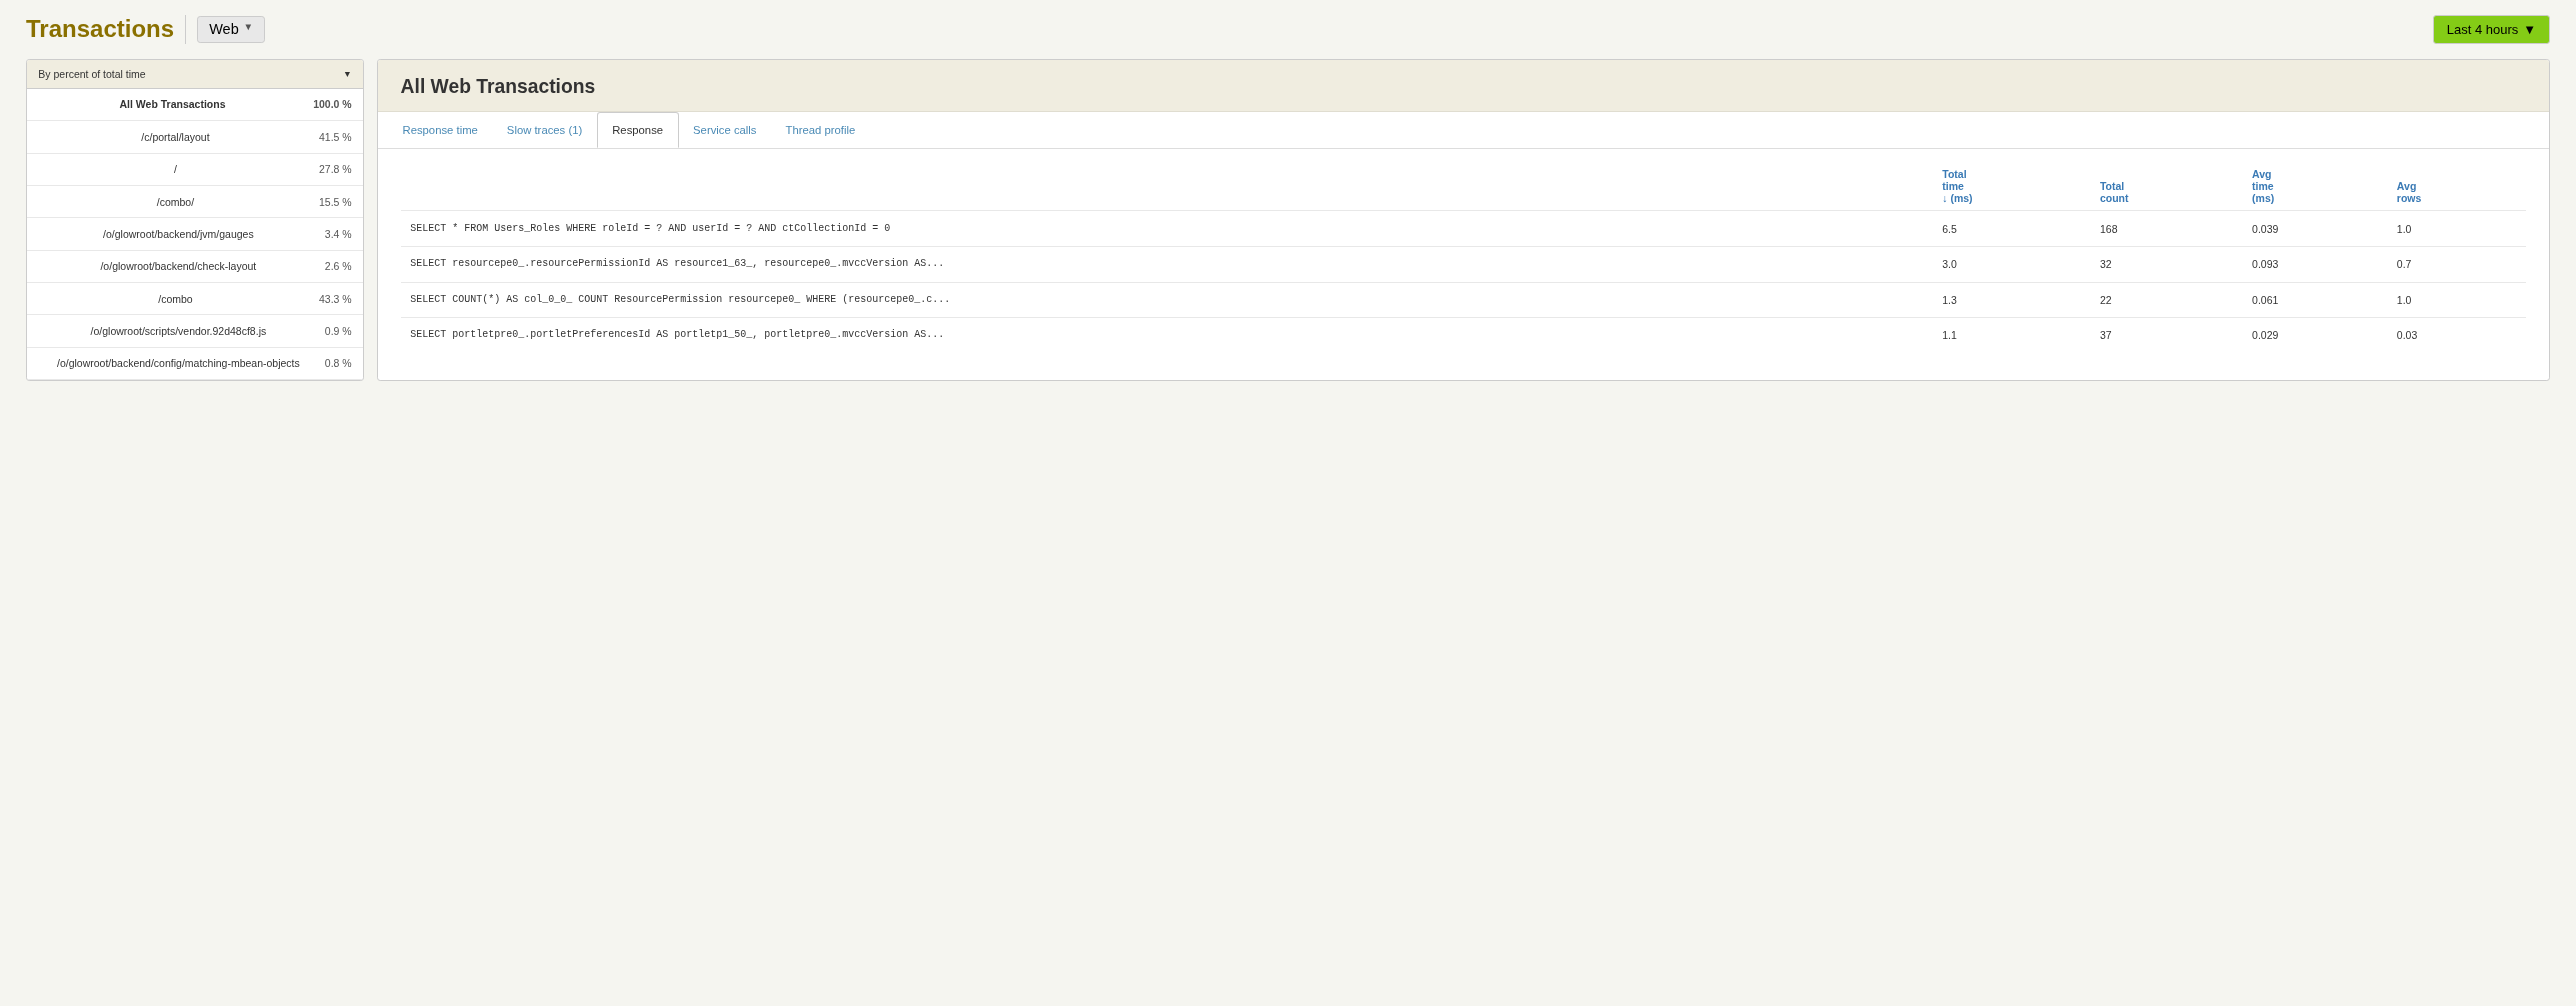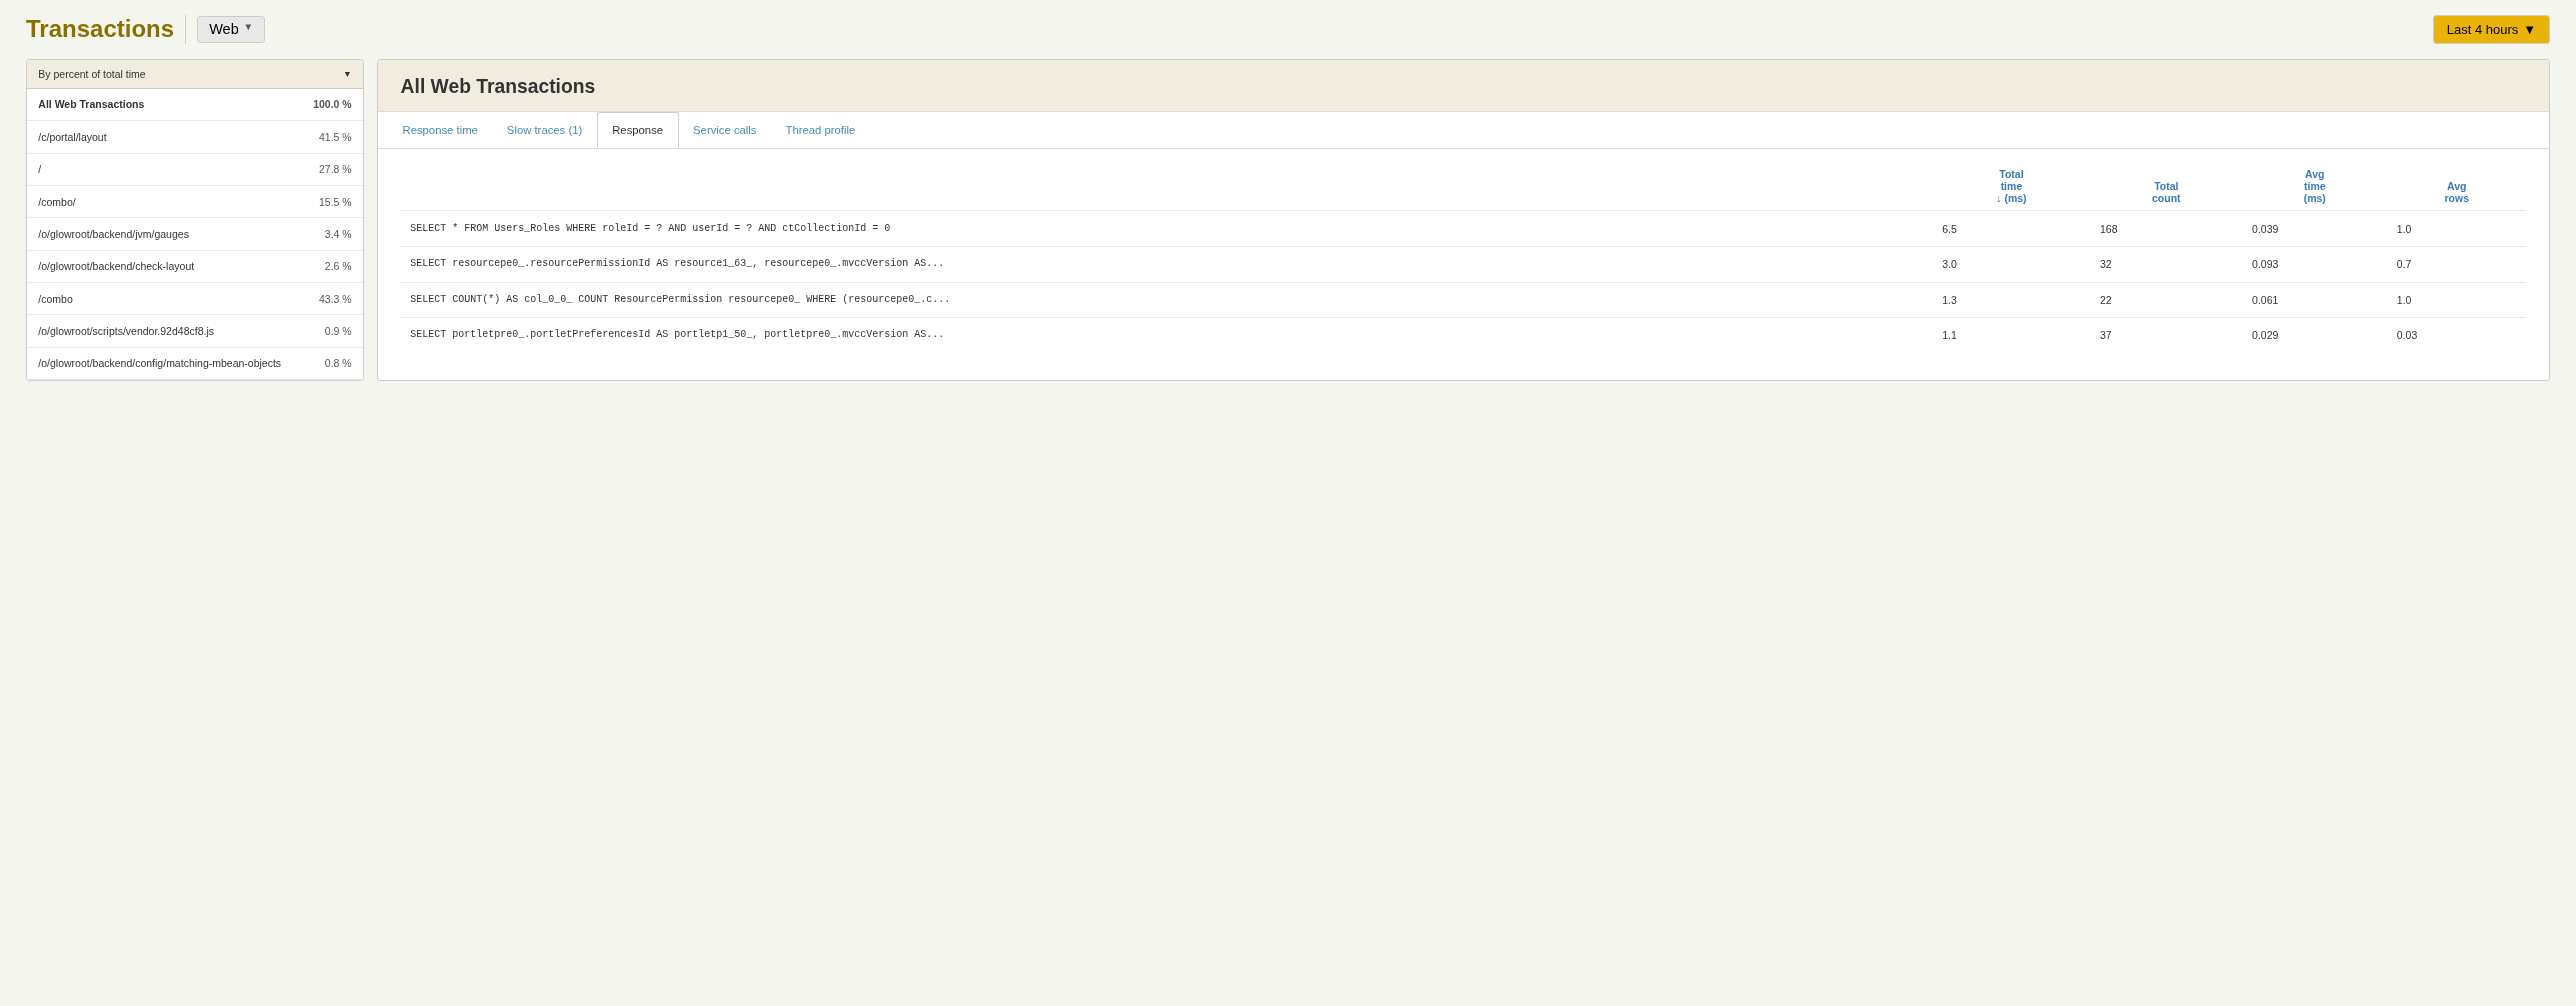--- a/index.html
+++ b/index.html
@@ -44,40 +44,41 @@
       cursor: pointer;
     }
     .web-dropdown .chevron {
       font-size: 9.7px;
       color: #555;
     }
     .time-dropdown {
       display: flex;
       align-items: flex-end;
       gap: 4.8px;
-      background: #eab308;
+      background: #84cc16;
       border: 0.8px solid #ccc;
       border-radius: 3.2px;
       padding: 6.4px 13px;
       font-size: 13px;
       font-weight: 500;
       cursor: pointer;
     }
     .main-content {
       display: flex;
       gap: 0;
       padding: 0 26px 26px 26px;
     }
     .left-panel {
       width: 338px;
       min-width: 338px;
       background: #fff;
       border: 0.8px solid #ccc;
       border-radius: 3.2px;
       overflow: hidden;
+      text-align: center;
     }
     .sort-dropdown {
       display: flex;
       align-items: center;
       justify-content: space-between;
       padding: 8px 11.3px;
       background: #f0ede0;
       border-bottom: 0.8px solid #ccc;
       font-size: 10.5px;
       cursor: pointer;
@@ -156,21 +157,21 @@
       padding: 13px 22.6px;
     }
     .queries-table {
       width: 100%;
       border-collapse: collapse;
     }
     .queries-table thead tr {
       border-bottom: none;
     }
     .queries-table th {
-      text-align: center;
+      text-align: left;
       color: #3a7ab5;
       font-weight: 600;
       font-size: 10.5px;
       padding: 6.4px 9.7px;
       vertical-align: bottom;
     }
     .queries-table th.query-col {
       text-align: left;
     }
     .queries-table tbody tr {

